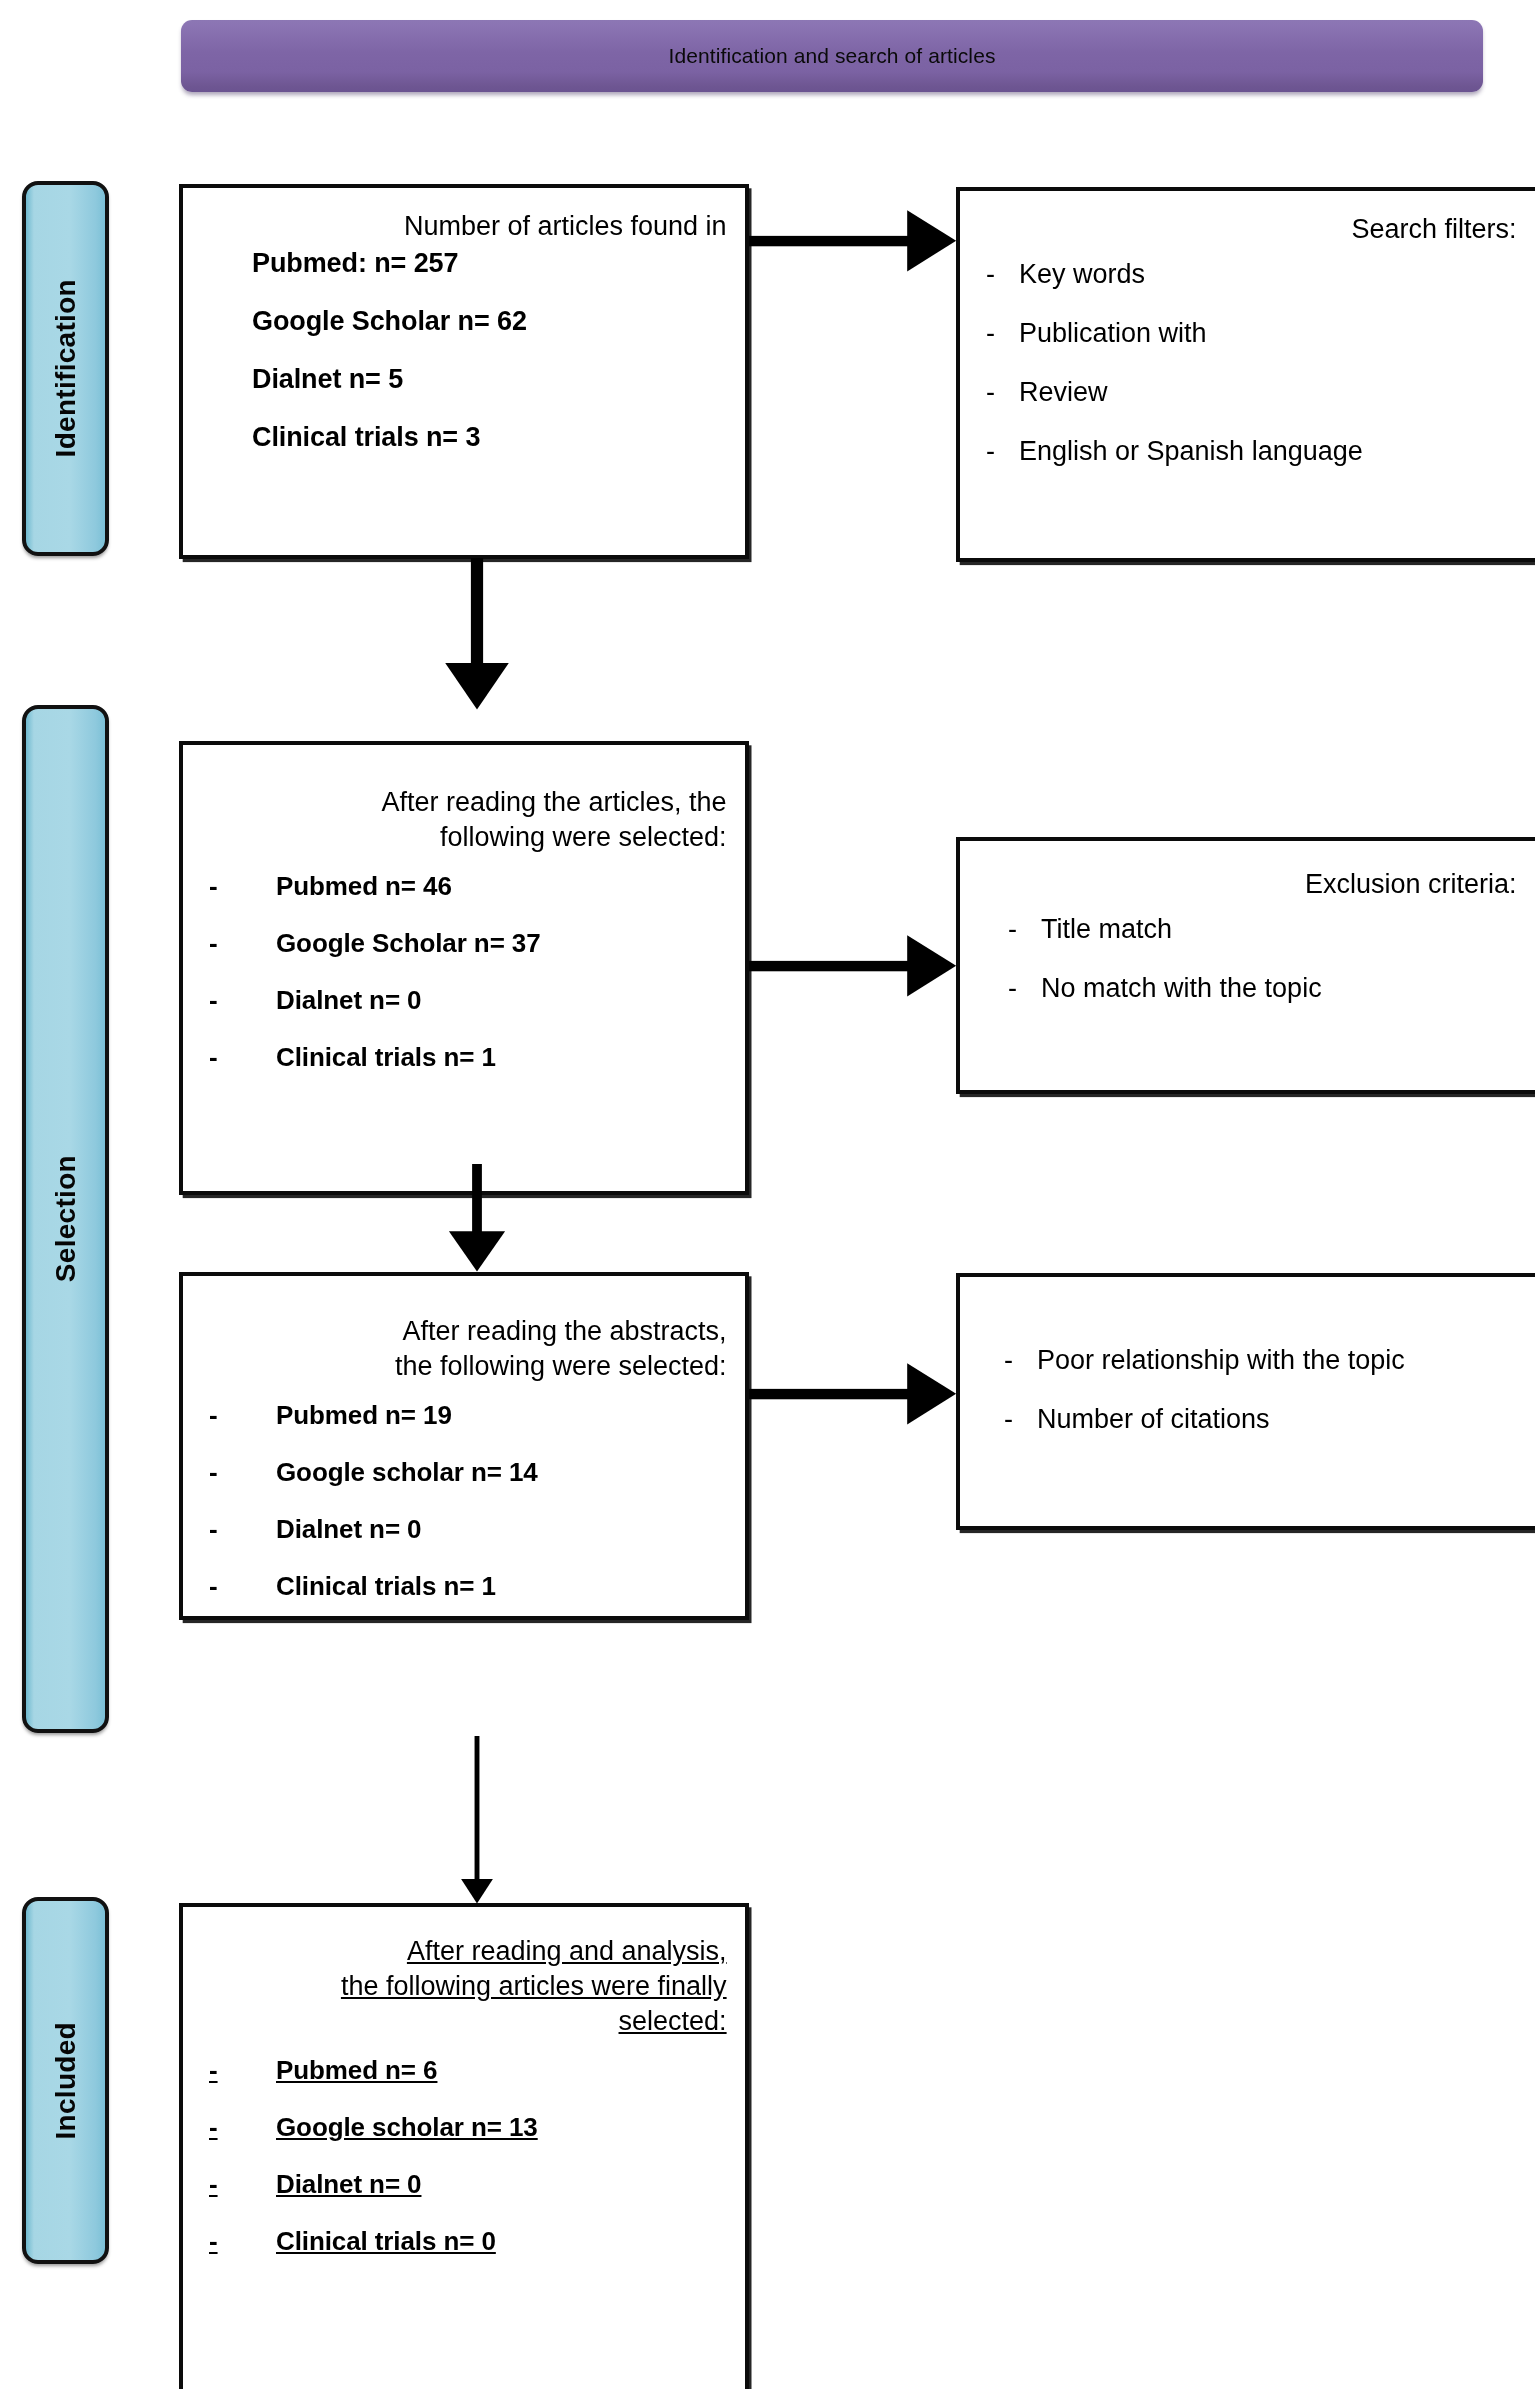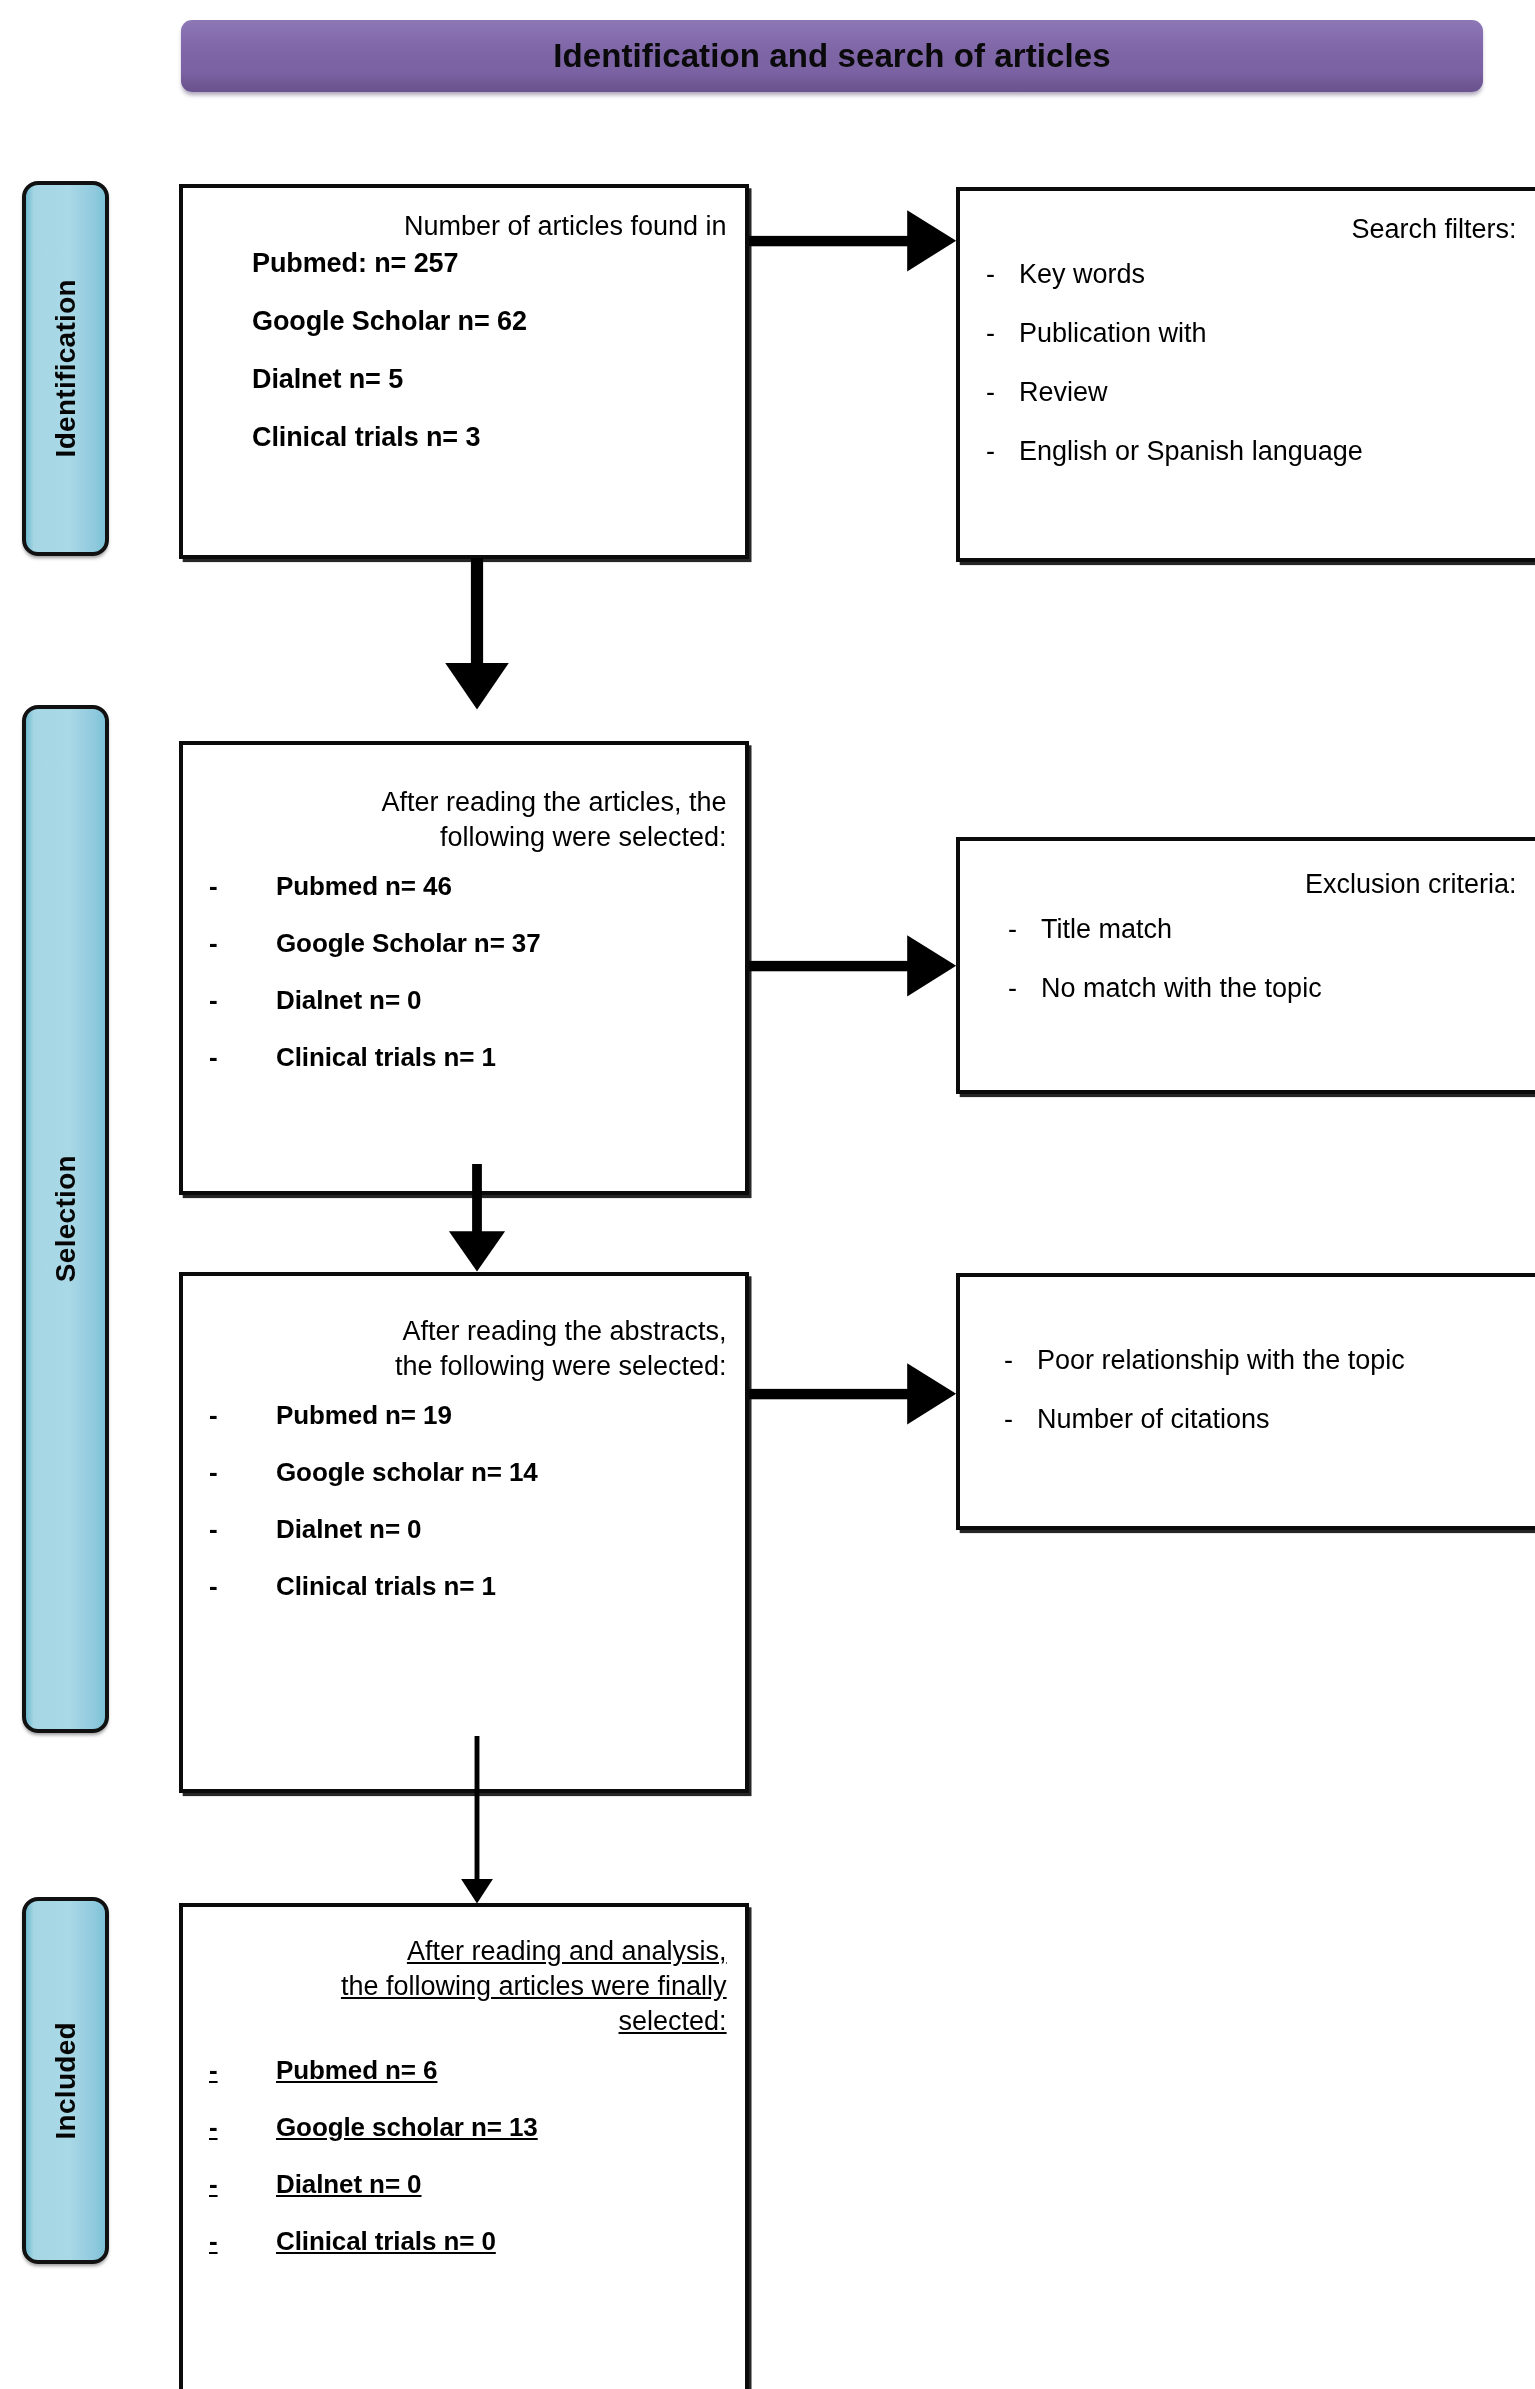--- a/index.html
+++ b/index.html
@@ -27,22 +27,22 @@
     background: linear-gradient(to bottom,
                 #8C77B4 0%, #8B74B3 8%,
                 #7E65A6 45%, #7B62A3 72%,
                 #6E5692 92%, #6A5390 100%);
     box-shadow: 0 3.7px 4.3px -1.2px rgba(70,55,100,0.45);
     display: flex;
     align-items: center;
     justify-content: center;
   }
   .title-banner .title-text {
-    font-size: 33px;
-    font-weight: bold;
+    font-size: 21px;
+    font-weight: normal;
     letter-spacing: 0.1px;
     color: #0a0a0a;
     text-align: left;
   }
 
   
   .stage-pill {
     position: absolute;
     border-radius: 16px;
     background: linear-gradient(to right,
@@ -131,21 +131,21 @@
     margin-bottom: 27px;
     padding-left: 43px;
     letter-spacing: -0.1px;
   }
 
   
   #box-found      { left: 179px;  top: 184px;  width: 570px;  height: 375px; }
   #box-filters    { left: 956px; top: 187px;  width: 583px;  height: 375px; }
   #box-selected   { left: 179px;  top: 710px; width: 570px;  height: 454px; margin-top: 31px; }
   #box-exclusion  { left: 956px; top: 837px; width: 583px;  height: 257px; }
-  #box-abstracts  { left: 179px;  top: 1272px; width: 570px;  height: 521px; }
+  #box-abstracts  { left: 179px;  top: 1272px; width: 570px;  height: 348px; }
   #box-poor       { left: 956px; top: 1273px; width: 583px;  height: 257px; }
   #box-final      { left: 179px;  top: 1903px; width: 570px;  height: 490px; }
 
   
   .arrow-v, .arrow-h {
     position: absolute;
   }
   .arrow-v svg, .arrow-h svg { display: block; }
 
   #arrow-found-to-selected { left: 428px;  top: 558px;  width: 98px; height: 154px; }

